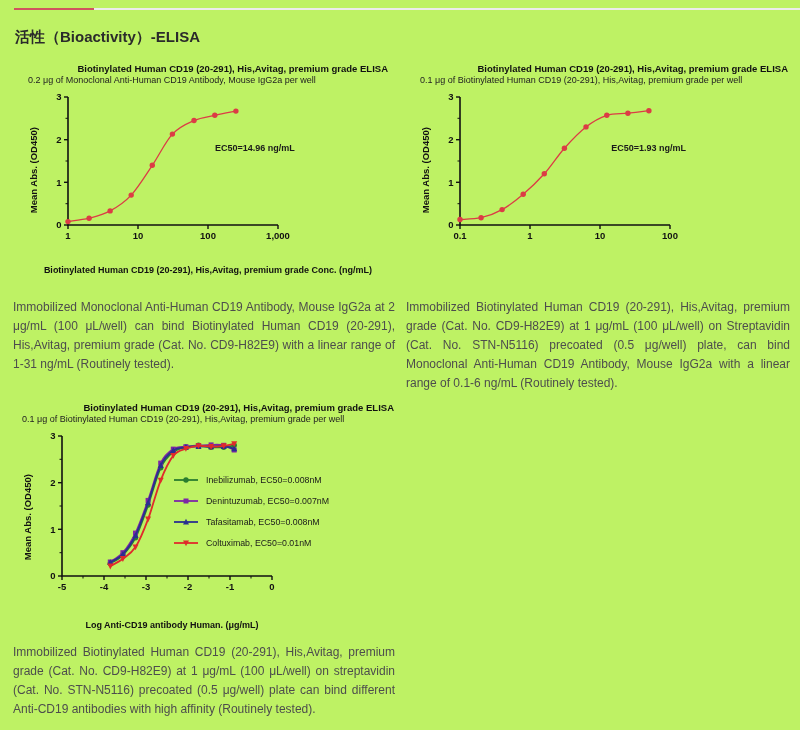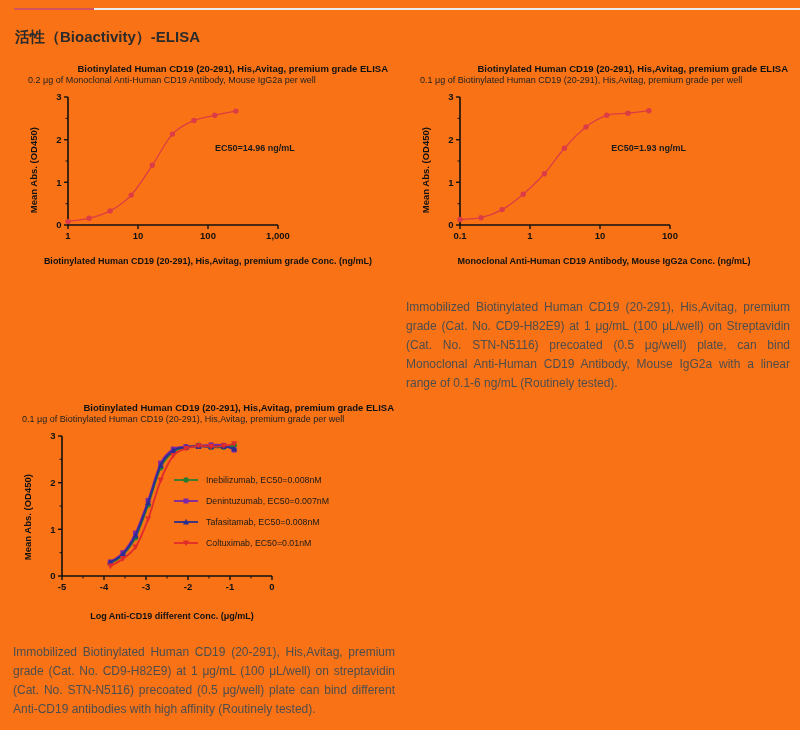--- a/index.html
+++ b/index.html
@@ -1,27 +1,27 @@
 <!DOCTYPE html>
 <html><head>
 <meta charset="utf-8">
 <style>
   html,body{margin:0;padding:0;background:#fff;}
-  .page{position:relative;width:800px;height:730px;background:#f97316;overflow:hidden;
+  .page{position:relative;width:800px;height:730px;background:#bef264;overflow:hidden;
         font-family:"Liberation Sans","DejaVu Sans",sans-serif;color:#333;}
   .top-rule{position:absolute;top:8px;left:14px;right:0;height:2px;background:#ececec;}
   .top-rule-active{position:absolute;left:0;top:0;width:80px;height:2px;background:#d0545e;}
   .heading{position:absolute;left:15px;top:28px;font-size:15px;font-weight:bold;color:#2b2b2b;}
   .chart-block{position:absolute;}
   .chart-title{text-align:right;font-size:9.5px;font-weight:bold;color:#111;line-height:12px;}
   .chart-subtitle{font-size:9px;color:#222;line-height:11px;}
   .plot-row{display:flex;align-items:center;margin-top:3px;}
   .ylabel{writing-mode:vertical-rl;transform:rotate(180deg);font-size:9.5px;font-weight:bold;
           color:#111;text-align:center;width:14px;}
-  .xlabel{text-align:center;font-size:9px;font-weight:bold;color:#111;margin-top:5px;}
+  .xlabel{text-align:center;font-size:9px;font-weight:bold;color:#111;margin-top:14px;}
   .para{position:absolute;font-size:12px;line-height:19px;color:#4d4d4d;text-align:justify;}
   svg text{font-family:"Liberation Sans","DejaVu Sans",sans-serif;}
   .tick-label{font-size:9.5px;font-weight:bold;fill:#111;}
   .annot{font-size:9px;font-weight:600;fill:#1a1a1a;}
   .legend-label{font-size:8.8px;fill:#1a1a1a;}
 </style>
 </head>
 <body>
 
 <div class="page">
@@ -107,23 +107,23 @@
           <circle cx="89.2" cy="105.3" r="2.7" fill="#dc3c45"></circle>
           <circle cx="110.3" cy="84.8" r="2.7" fill="#dc3c45"></circle>
           <circle cx="130.4" cy="59.2" r="2.7" fill="#dc3c45"></circle>
           <circle cx="152" cy="37.9" r="2.7" fill="#dc3c45"></circle>
           <circle cx="172.8" cy="26.3" r="2.7" fill="#dc3c45"></circle>
           <circle cx="193.9" cy="24.2" r="2.7" fill="#dc3c45"></circle>
           <circle cx="214.9" cy="21.7" r="2.7" fill="#dc3c45"></circle>
           <text x="177.2" y="61.8" class="annot">EC50=1.93 ng/mL</text>
         </svg>
     </div>
-    <div class="xlabel">Monoclonal Anti-Human CD19 Antibody, Mouse IgG2a Conc. (ng/mL)</div>
-  </div>
-
+  </div>
+
+  <div class="para" style="left:13px;top:298px;width:382px;">Immobilized Monoclonal Anti-Human CD19 Antibody, Mouse IgG2a at 2 μg/mL (100 μL/well) can bind Biotinylated Human CD19 (20-291), His,Avitag, premium grade (Cat. No. CD9-H82E9) with a linear range of 1-31 ng/mL (Routinely tested).</div>
   <div class="para" style="left:406px;top:298px;width:384px;">Immobilized Biotinylated Human CD19 (20-291), His,Avitag, premium grade (Cat. No. CD9-H82E9) at 1 μg/mL (100 μL/well) on Streptavidin (Cat. No. STN-N5116) precoated (0.5 μg/well) plate, can bind Monoclonal Anti-Human CD19 Antibody, Mouse IgG2a with a linear range of 0.1-6 ng/mL (Routinely tested).</div>
 
   <div class="chart-block" style="left:22px;top:402px;width:372px;">
     <div class="chart-title">Biotinylated Human CD19 (20-291), His,Avitag, premium grade ELISA</div>
     <div class="chart-subtitle">0.1 μg of Biotinylated Human CD19 (20-291), His,Avitag, premium grade per well</div>
     <div class="plot-row">
       <div class="ylabel">Mean Abs. (OD450)</div>
       <svg width="346" height="178" viewBox="0 0 346 178">
           <path d="M26,8 L26,148 L236,148" fill="none" stroke="#111" stroke-width="1.6"></path>
           <line x1="22" y1="148.0" x2="26" y2="148.0" stroke="#111" stroke-width="1.4"></line>
@@ -209,18 +209,18 @@
           <rect x="147.5" y="70.5" width="5" height="5" fill="#7d26a6"></rect>
           <text x="170" y="76" class="legend-label">Denintuzumab, EC50=0.007nM</text>
           <line x1="138" y1="94" x2="162" y2="94" stroke="#2a2f8f" stroke-width="1.8"></line>
           <polygon points="150,90.8 147,96.6 153,96.6" fill="#2a2f8f"></polygon>
           <text x="170" y="97" class="legend-label">Tafasitamab, EC50=0.008nM</text>
           <line x1="138" y1="115" x2="162" y2="115" stroke="#e02b2b" stroke-width="1.8"></line>
           <polygon points="150,118.2 147,112.4 153,112.4" fill="#e02b2b"></polygon>
           <text x="170" y="118" class="legend-label">Coltuximab, EC50=0.01nM</text>
         </svg>
     </div>
-    <div class="xlabel" style="width:300px;">Log Anti-CD19 different Conc. (μg/mL)</div>
+    <div class="xlabel" style="width:300px;">Log Anti-CD19 antibody Human. (μg/mL)</div>
   </div>
 
   <div class="para" style="left:13px;top:643px;width:382px;">Immobilized Biotinylated Human CD19 (20-291), His,Avitag, premium grade (Cat. No. CD9-H82E9) at 1 μg/mL (100 μL/well) on streptavidin (Cat. No. STN-N5116) precoated (0.5 μg/well) plate can bind different Anti-CD19 antibodies with high affinity (Routinely tested).</div>
 
 </div>
 
 </body></html>

